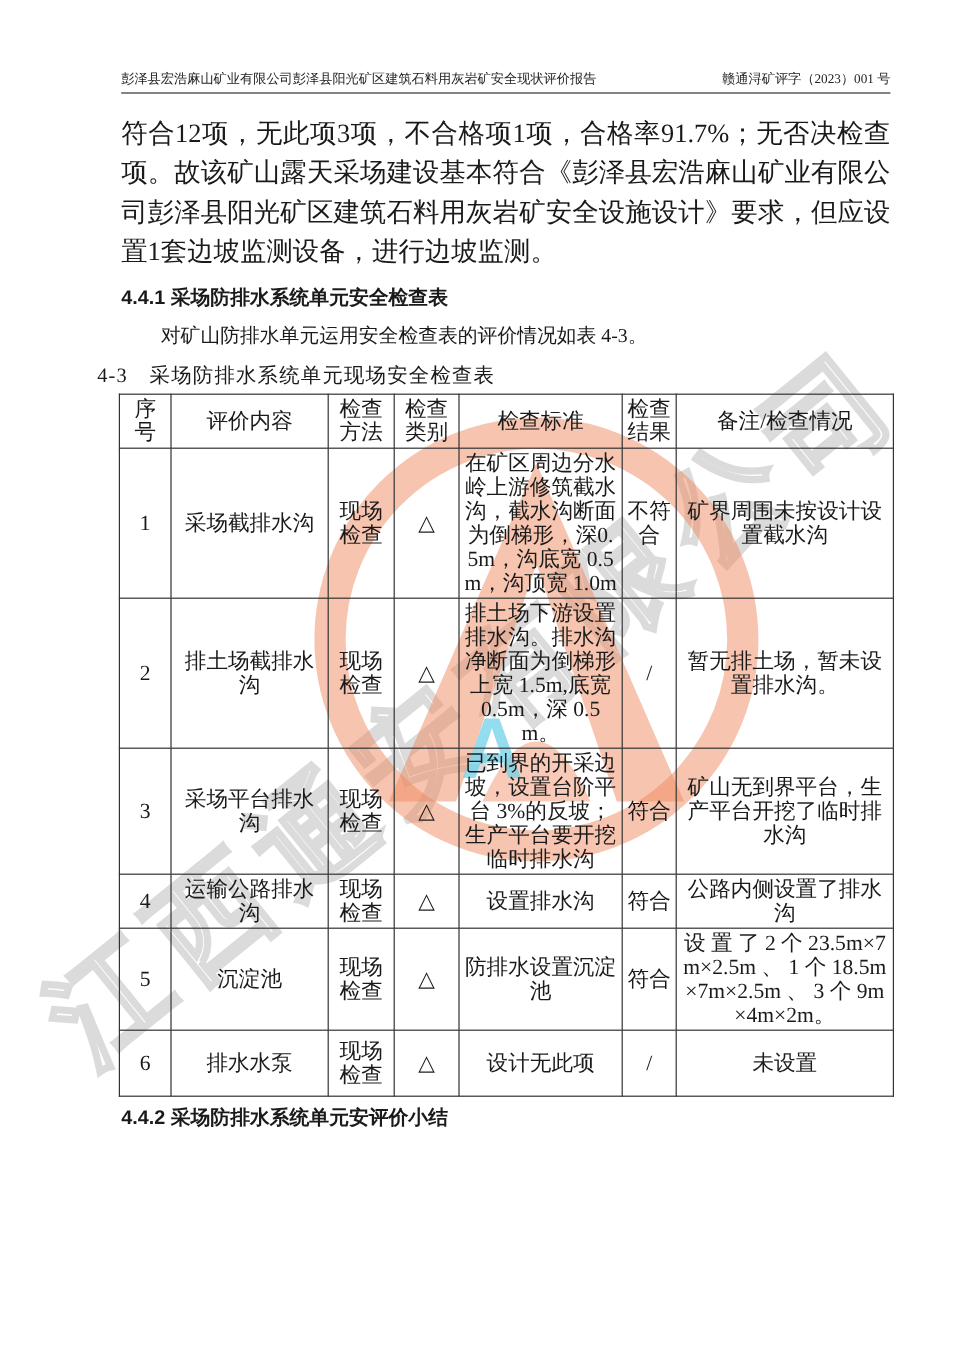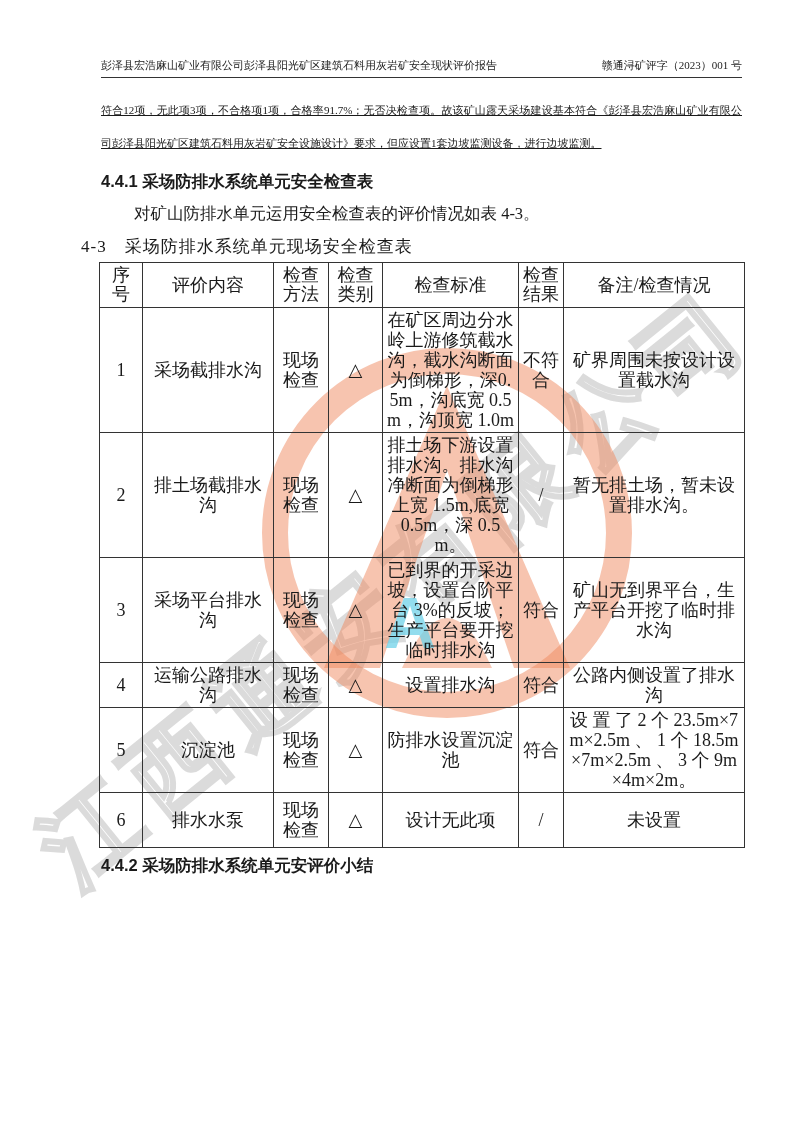--- a/index.html
+++ b/index.html
@@ -38,23 +38,22 @@
   
   .content { position: relative; z-index: 1; padding: 58px 58px 0 101px; }
   .doc-header {
     display: flex; justify-content: space-between; align-items: flex-end;
     font-size: 11px; color: #222;
     border-bottom: 1.5px solid #333;
     padding-bottom: 4px;
     margin-bottom: 16px;
   }
   .para {
-    font-size: 11px; line-height: 33px;
+    font-size: 22px; line-height: 33px;
     text-align: justify;
-    text-decoration: underline;
   }
   .h2 {
     margin-top: 12px;
     font-size: 19px; font-weight: bold;
     letter-spacing: 2px;
   }
   .h3 { margin-top: 11px; font-size: 16.5px; font-weight: bold; font-family: "Liberation Sans", sans-serif; }
   .lead { text-indent: 2em; margin-top: 6px; font-size: 16.5px; line-height: 30px; }
   .tbl-caption {
     text-align: left; font-size: 17px; margin: 6px 0 4px -20px;

